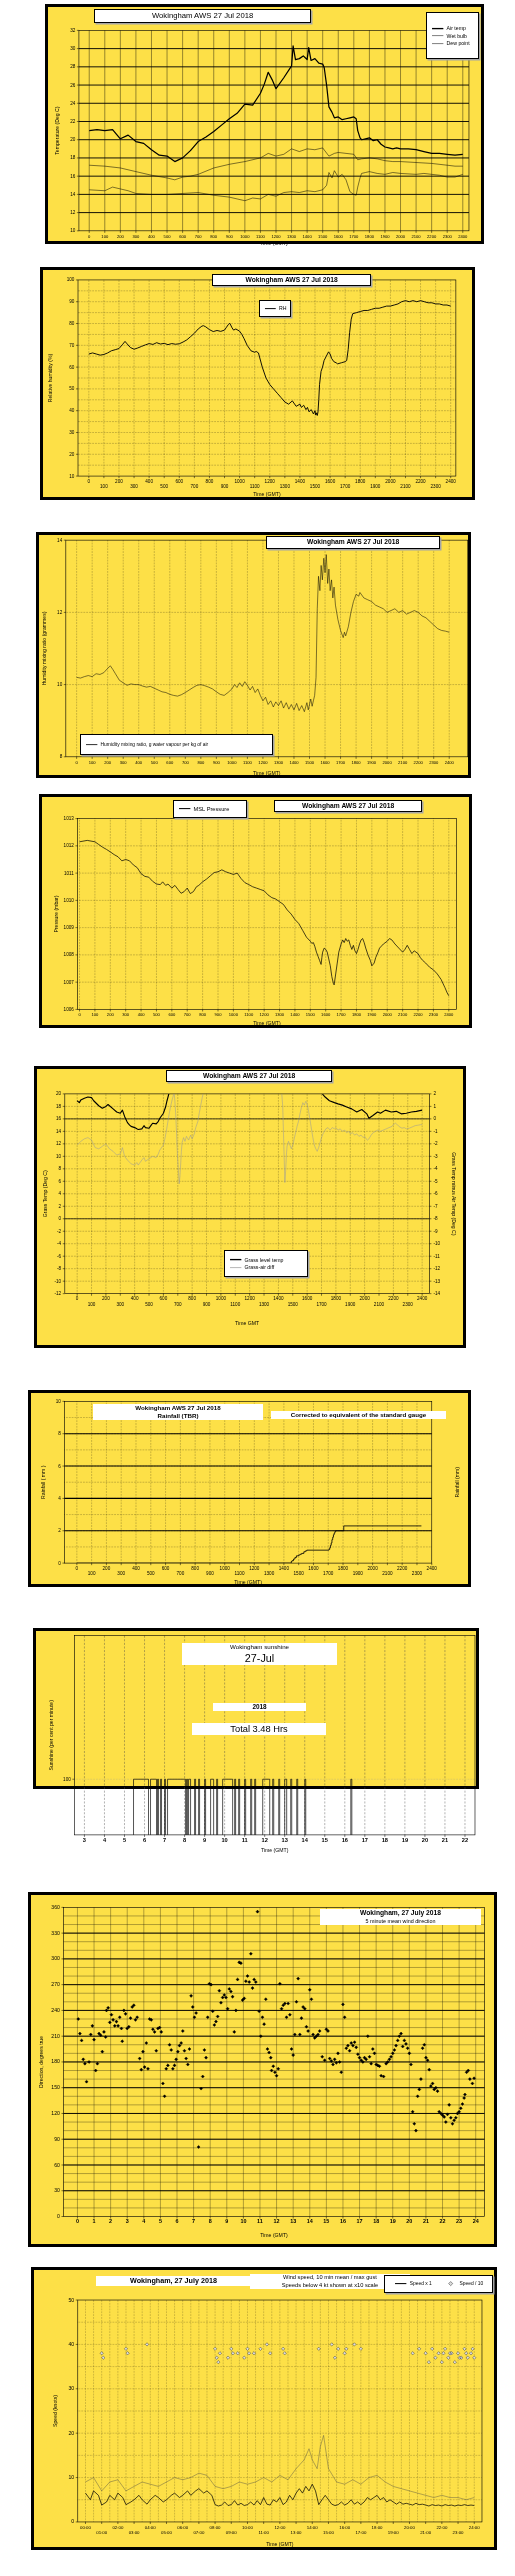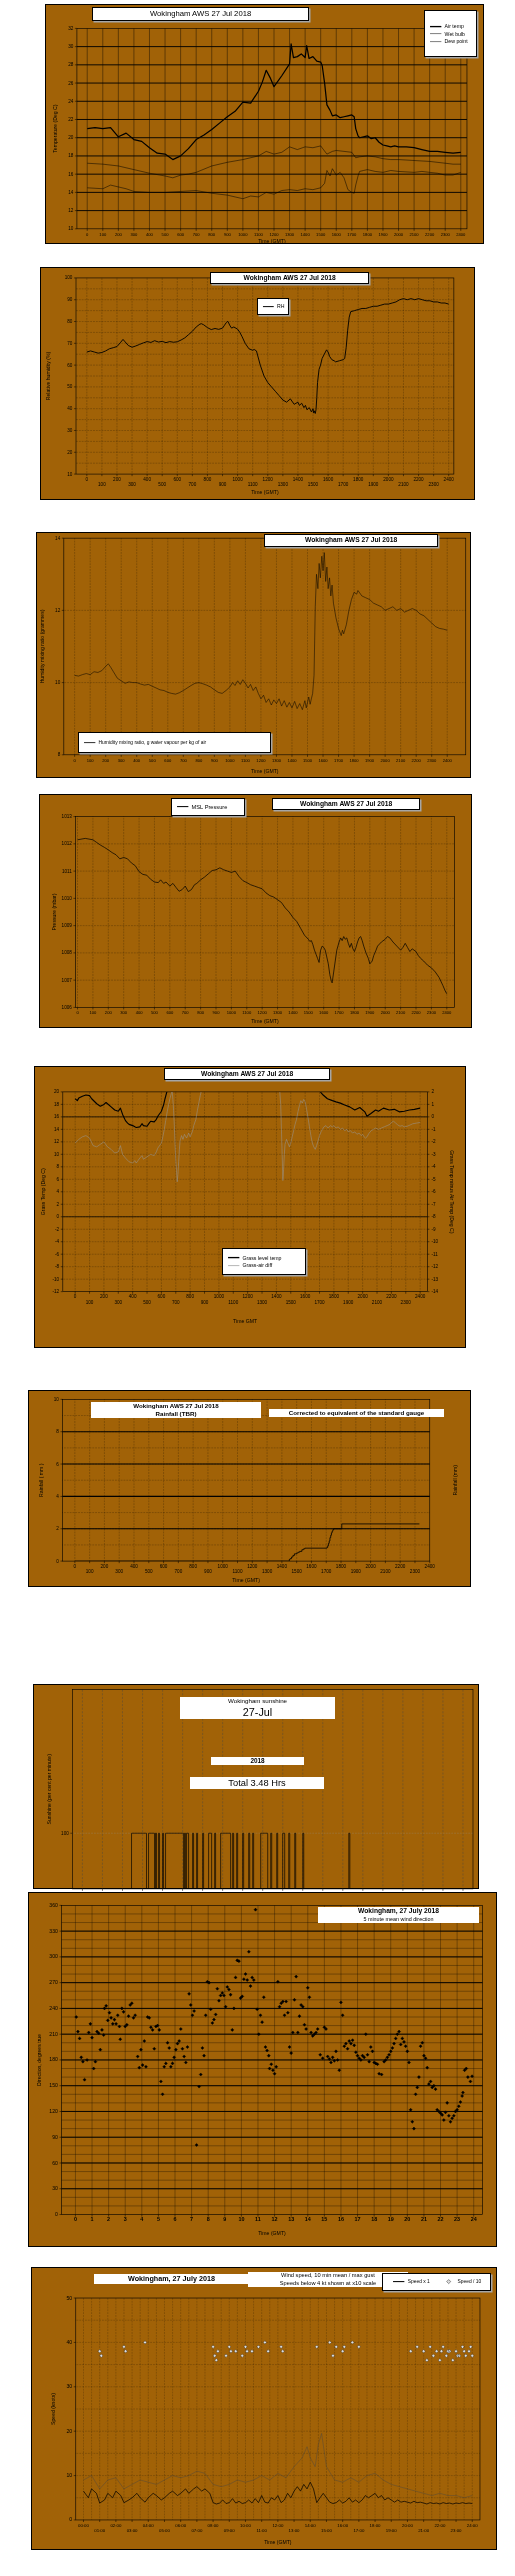--- a/index.html
+++ b/index.html
@@ -1,17 +1,17 @@
 <!DOCTYPE html>
 <html style="font-size:8.2px"><head>
 <meta charset="utf-8">
 <style>
   html,body{margin:0;padding:0;background:#fff;}
   body{width:515px;height:2576px;position:relative;font-family:"Liberation Sans",sans-serif;color:#000;}
-  .chart-box{position:absolute;border:1px solid #000000;background:#a16207;box-sizing:border-box;}
+  .chart-box{position:absolute;border:3px solid #000000;background:#fde047;box-sizing:border-box;}
   .chart-box > svg{position:absolute;left:0;top:0;}
   .txt{position:absolute;background:#fff;text-align:center;line-height:1.3;z-index:3;}
   .txt.bordered{border:0.5px solid #000;padding:1px 3.1px;}
   .txt.shadowed{box-shadow:1.5px 1.5px 0 #a6a6a6;}
   .legend{position:absolute;background:#fff;border:0.5px solid #000;display:flex;flex-direction:column;justify-content:center;gap:1.5px;padding:2.1px 3.6px;z-index:4;box-sizing:border-box;}
   .legend.shadowed{box-shadow:1.5px 1.5px 0 #a6a6a6;}
   .legend-item{display:flex;align-items:center;gap:2.6px;white-space:nowrap;}
   svg text{font-family:"Liberation Sans",sans-serif;fill:#000;}
 </style>
 </head>
@@ -866,21 +866,21 @@
         </g>
       </svg>
       <div class="txt" style="left: 62px; top: 11.3px; width: 170px;">
         <div style="font-size: 6.2px; font-weight: bold;">Wokingham AWS 27 Jul 2018</div>
         <div style="font-size: 6.2px; font-weight: bold;">Rainfall (TBR)</div>
       </div>
       <div class="txt" style="left: 240px; top: 17.5px; width: 175px;">
         <div style="font-size: 6.2px; font-weight: bold;">Corrected to equivalent of the standard gauge</div>
       </div>
     </div>
-    <div class="chart-box" style="left: 33px; top: 1684px; width: 446px; height: 205px;">
+    <div class="chart-box" style="left: 33px; top: 1628px; width: 446px; height: 161px;">
       <svg width="446" height="225" viewBox="0 0 865 437">
         <defs>
           <clipPath id="clip6">
             <rect x="74" y="9" width="778" height="387"></rect>
           </clipPath>
         </defs>
         <line x1="93.45" y1="9" x2="93.45" y2="396" stroke="#444" stroke-width="0.8" stroke-dasharray="4,3"></line>
         <line x1="132.35" y1="9" x2="132.35" y2="396" stroke="#444" stroke-width="0.8" stroke-dasharray="4,3"></line>
         <line x1="171.25" y1="9" x2="171.25" y2="396" stroke="#444" stroke-width="0.8" stroke-dasharray="4,3"></line>
         <line x1="210.15" y1="9" x2="210.15" y2="396" stroke="#444" stroke-width="0.8" stroke-dasharray="4,3"></line>

